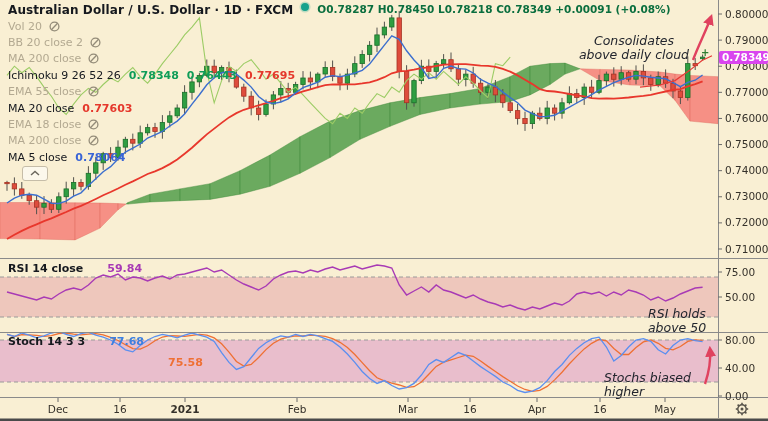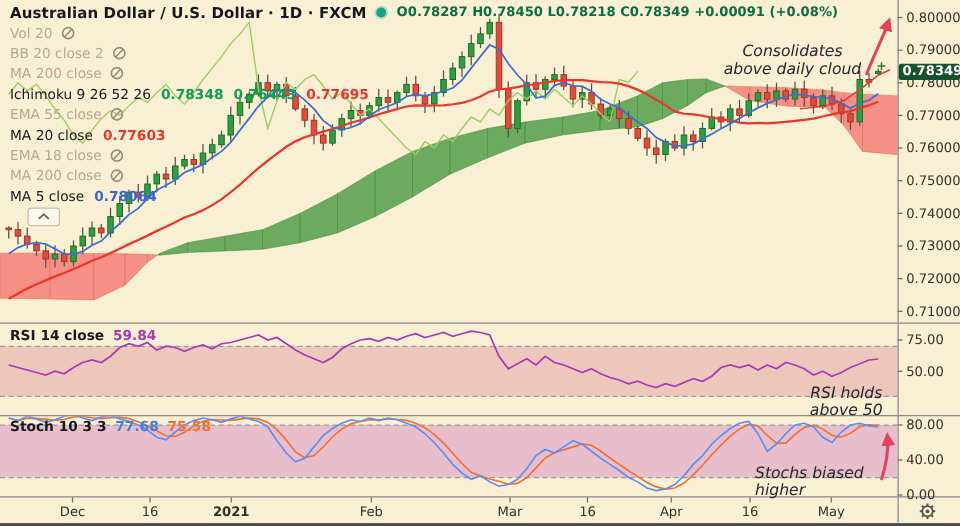--- a/index.html
+++ b/index.html
@@ -4,48 +4,48 @@
 <style>
   html,body{margin:0;padding:0;}
   #app{
     position:relative;width:768px;height:421px;overflow:hidden;
     background:#f9efd3;
     font-family:"DejaVu Sans","Liberation Sans",sans-serif;
     -webkit-font-smoothing:antialiased;
   }
   #chart-svg{position:absolute;left:0;top:0;}
   
-  #header{position:absolute;left:8px;top:3px;display:flex;align-items:center;gap:8px;z-index:5;}
+  #header{position:absolute;left:8px;top:3px;display:flex;align-items:flex-start;gap:8px;z-index:5;}
   #header .title{font-size:12px;font-weight:700;color:#15181e;letter-spacing:.1px;}
   #header .status-dot{width:8px;height:8px;border-radius:50%;background:#17a28c;box-shadow:0 0 0 1.5px rgba(23,162,140,.25);}
   #header .ohlc{font-size:10.5px;font-weight:600;color:#0a6e3e;}
   
   #legend{position:absolute;left:8px;top:18px;z-index:5;}
   .lg-row{display:flex;align-items:center;gap:6px;height:16.4px;font-size:11px;cursor:default;}
   .lg-label-off{color:#b3a991;}
   .lg-label-on{color:#15181e;}
   .lg-val{font-weight:600;margin-left:2px;}
   
   #collapse-btn{position:absolute;left:22px;top:166px;width:26px;height:15px;background:#fcf8ec;
     border:1px solid #c6bda8;border-radius:3px;display:flex;align-items:center;justify-content:center;
     padding:0;z-index:5;cursor:pointer;}
   
-  .pane-label{position:absolute;left:8px;display:flex;gap:7px;font-size:11px;color:#15181e;font-weight:600;z-index:5;}
+  .pane-label{position:absolute;left:8px;display:flex;gap:24px;font-size:11px;color:#15181e;font-weight:600;z-index:5;}
   #rsi-label{top:262px;}
   #stoch-label{top:335px;}
   #rsi-label .val{color:#a83ab5;}
   #stoch-label .k{color:#3d7fe0;}
-  #stoch-label .d{color:#ef7034;}
+  #stoch-label .d{color:#ef7034;margin-top:21px;}
   
   .annot{position:absolute;font-style:italic;font-size:12.5px;line-height:1.14;color:#23262e;white-space:pre-line;z-index:5;margin-top:16px;}
   #annot-cloud{left:570px;top:18px;width:128px;text-align:center;}
   #annot-rsi{left:640px;top:291px;width:74px;text-align:center;}
   #annot-stoch{left:604px;top:355px;width:110px;text-align:left;}
   
-  #price-tag{position:absolute;left:719px;width:46px;height:13px;background:#14532d;color:#fff;
+  #price-tag{position:absolute;left:719px;width:46px;height:13px;background:#d946ef;color:#fff;
     font-size:10.5px;font-weight:600;line-height:13px;padding-left:3px;border-radius:2px;z-index:6;}
 </style>
 </head>
 <body>
 
 <div id="app">
   <svg id="chart-svg" width="768" height="421">
       <defs>
         <clipPath id="cpMain">
           <rect x="0" y="0" width="718" height="258"></rect>
@@ -446,21 +446,21 @@
       <polyline points="2,5 6,1.5 10,5" fill="none" stroke="#6b675d" stroke-width="1.4"></polyline>
     </svg>
   </button>
 
   <div class="pane-label" id="rsi-label">
     <span>RSI 14 close</span>
     <span class="val">59.84</span>
   </div>
 
   <div class="pane-label" id="stoch-label">
-    <span>Stoch 10 3 3</span>
+    <span>Stoch 14 3 3</span>
     <span class="k">77.68</span>
     <span class="d">75.58</span>
   </div>
 
   <div class="annot" id="annot-cloud">Consolidates
 above daily cloud</div>
   <div class="annot" id="annot-rsi">RSI holds
 above 50</div>
   <div class="annot" id="annot-stoch">Stochs biased
 higher</div>

